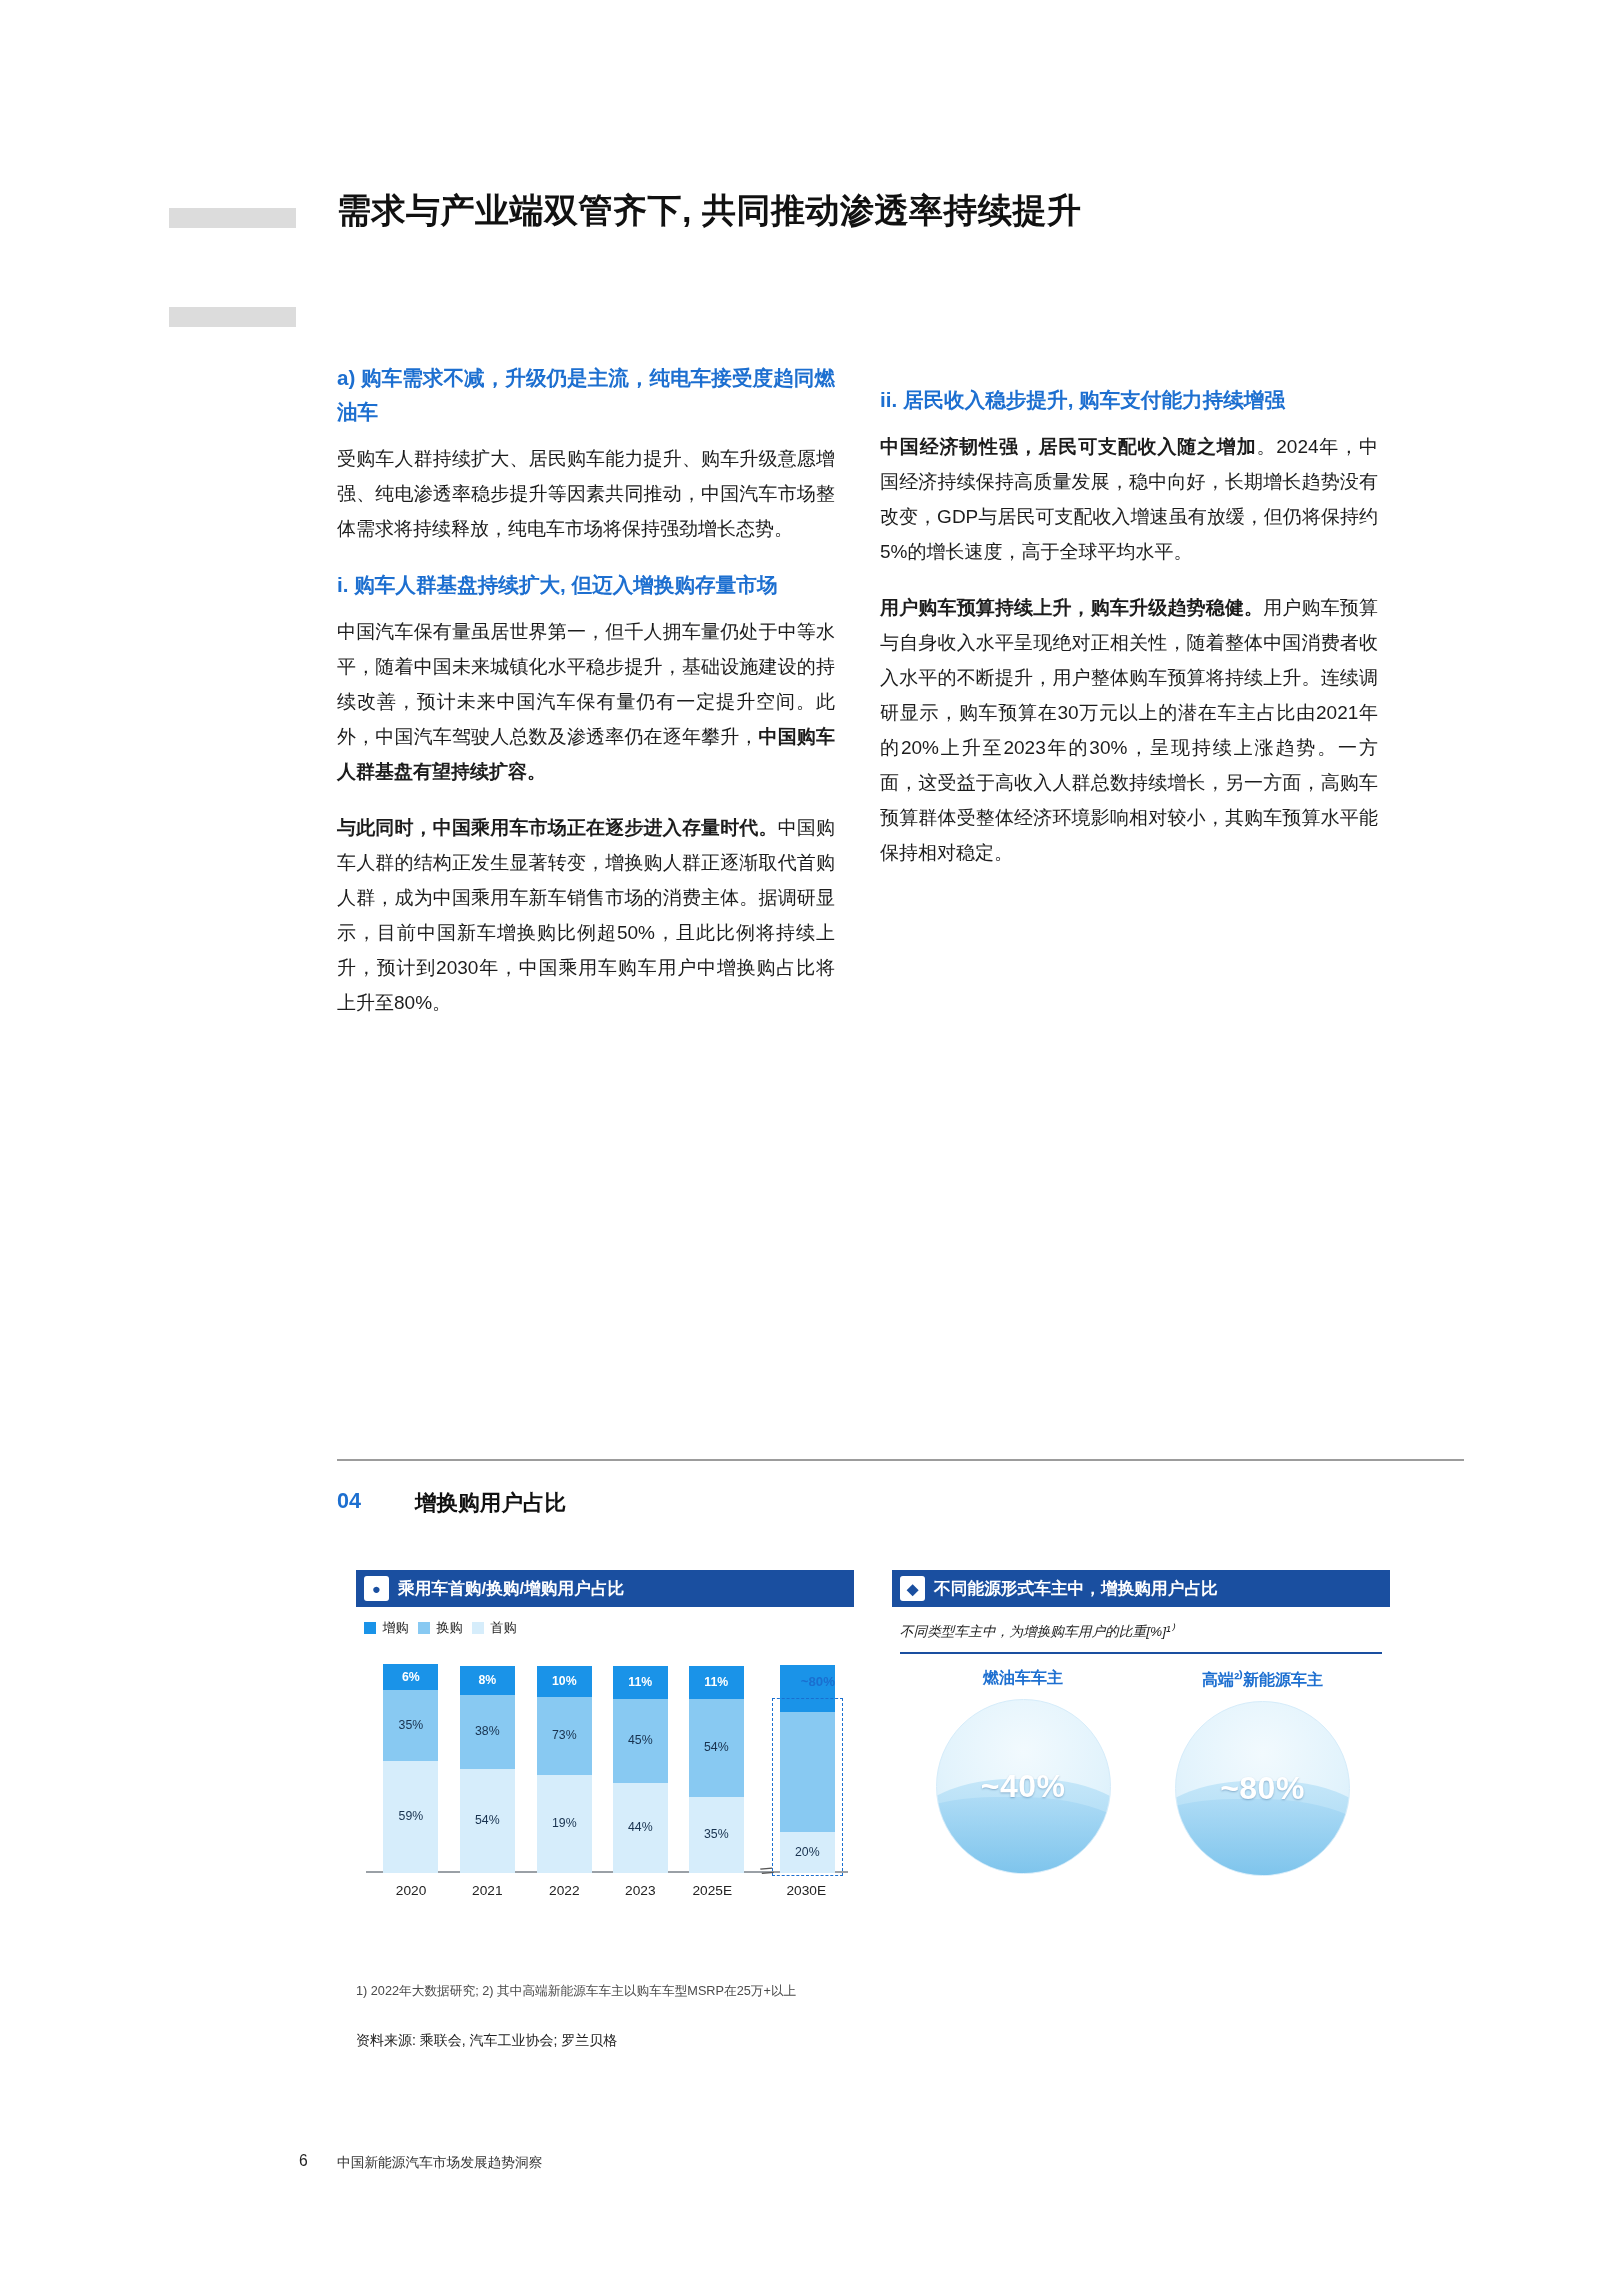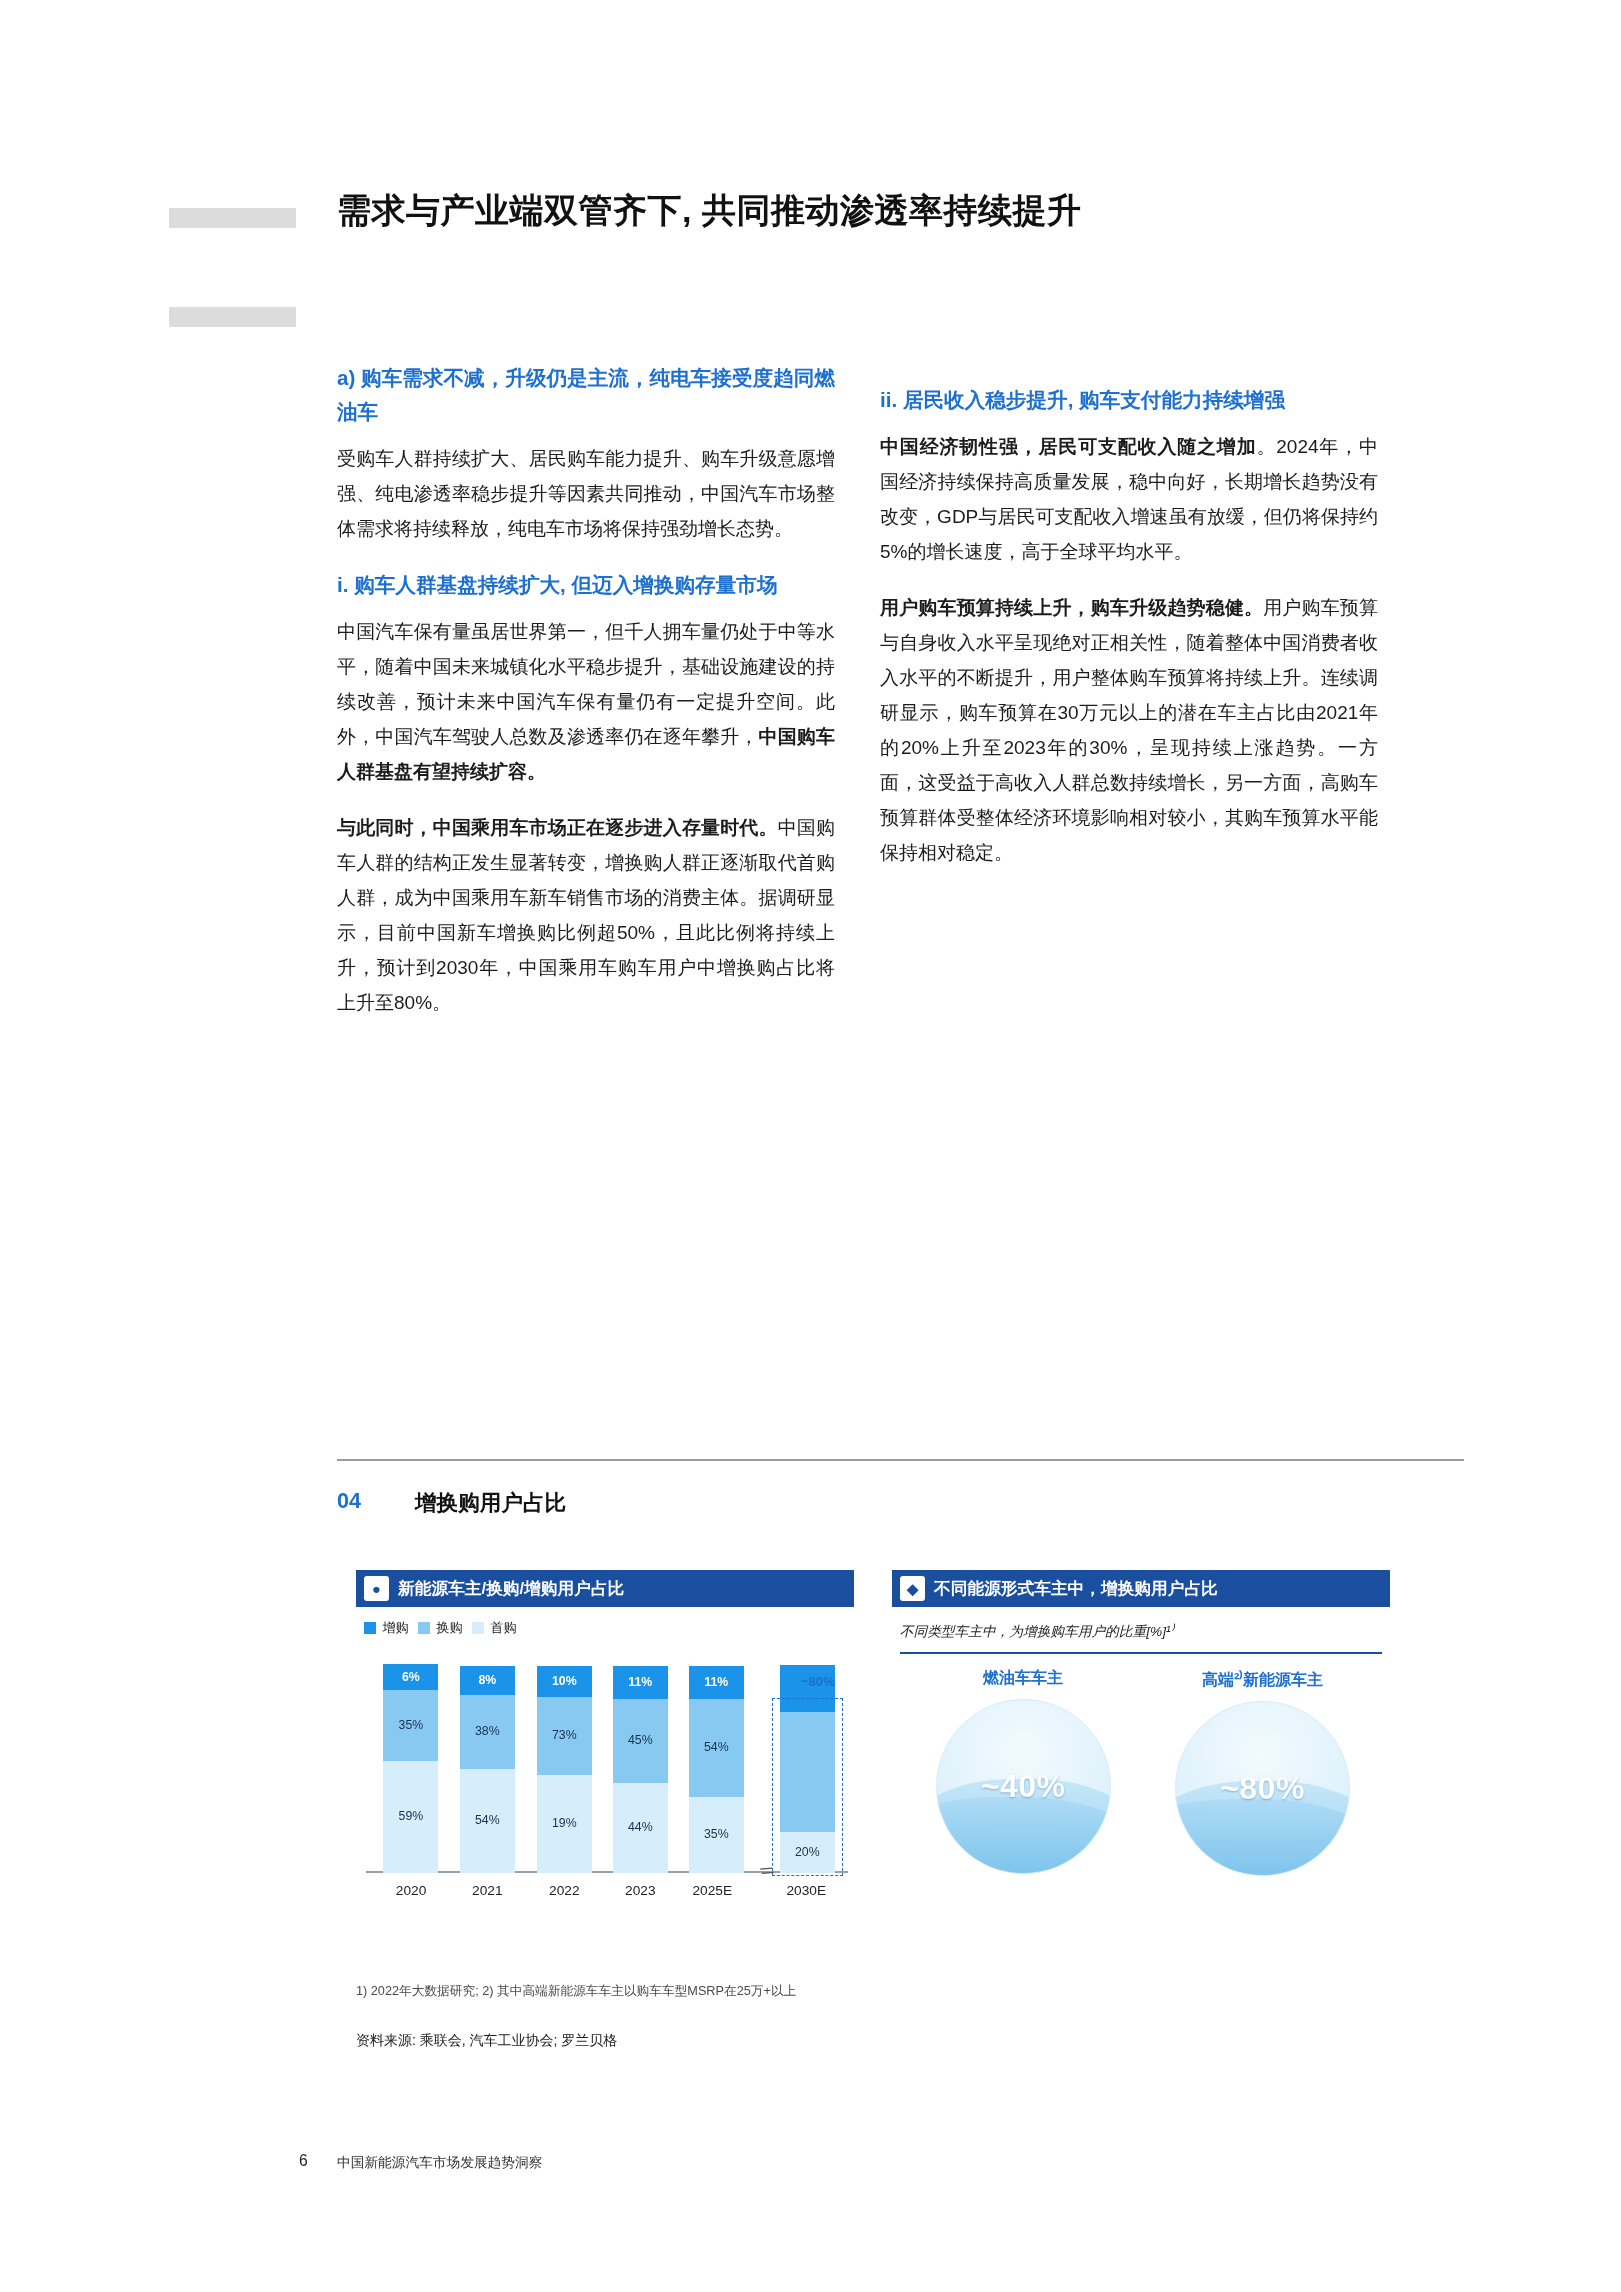--- a/index.html
+++ b/index.html
@@ -339,21 +339,21 @@
     <div class="para"><b>用户购车预算持续上升，购车升级趋势稳健。</b><span>用户购车预算与自身收入水平呈现绝对正相关性，随着整体中国消费者收入水平的不断提升，用户整体购车预算将持续上升。连续调研显示，购车预算在30万元以上的潜在车主占比由2021年的20%上升至2023年的30%，呈现持续上涨趋势。一方面，这受益于高收入人群总数持续增长，另一方面，高购车预算群体受整体经济环境影响相对较小，其购车预算水平能保持相对稳定。</span></div>
   </div>
 
   <div class="exhibit-rule"></div>
   <div class="exhibit-num">04</div>
   <div class="exhibit-title">增换购用户占比</div>
 
   <div id="chart-panel">
     <div class="panel-head">
       <span class="hicon">●</span>
-      <span>新能源车主/换购/增购用户占比</span>
+      <span>乘用车首购/换购/增购用户占比</span>
     </div>
     <div class="legend">
       <span class="item">
           <i class="sw" style="background:#1a93e8"></i>
           <span>增购</span>
         </span>
       <span class="item">
           <i class="sw" style="background:#88c9f2"></i>
           <span>换购</span>
         </span>

